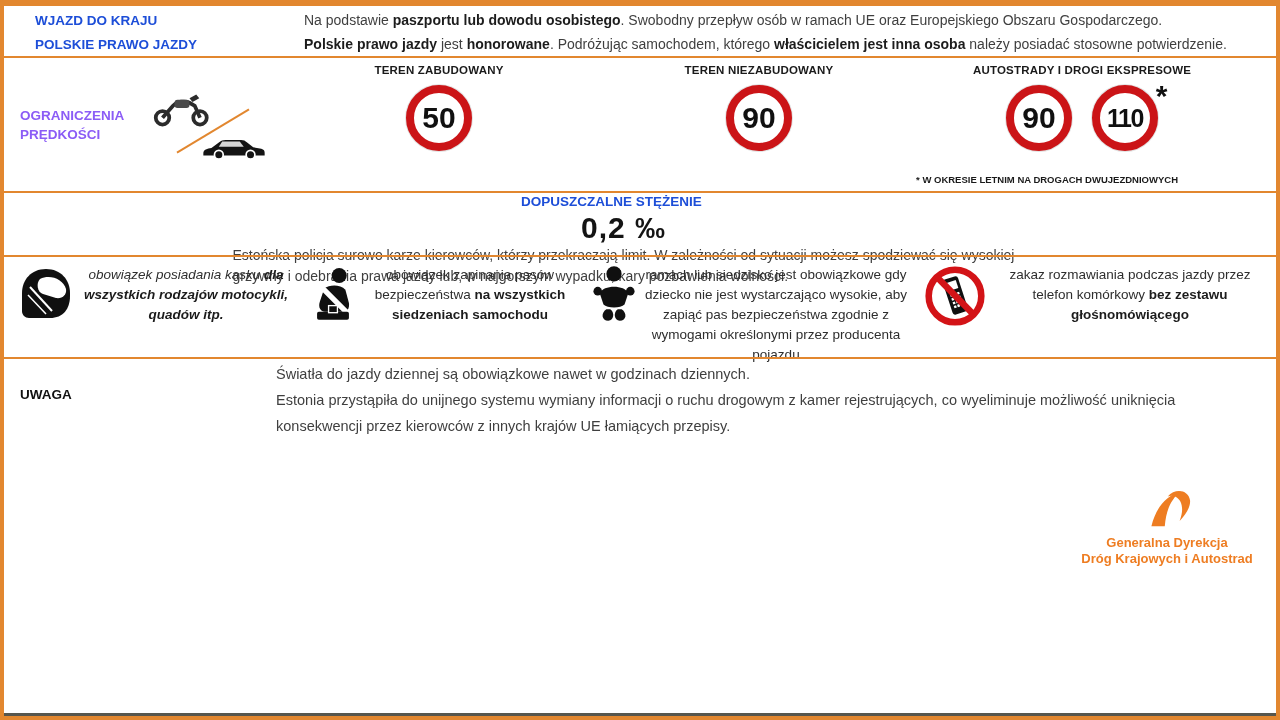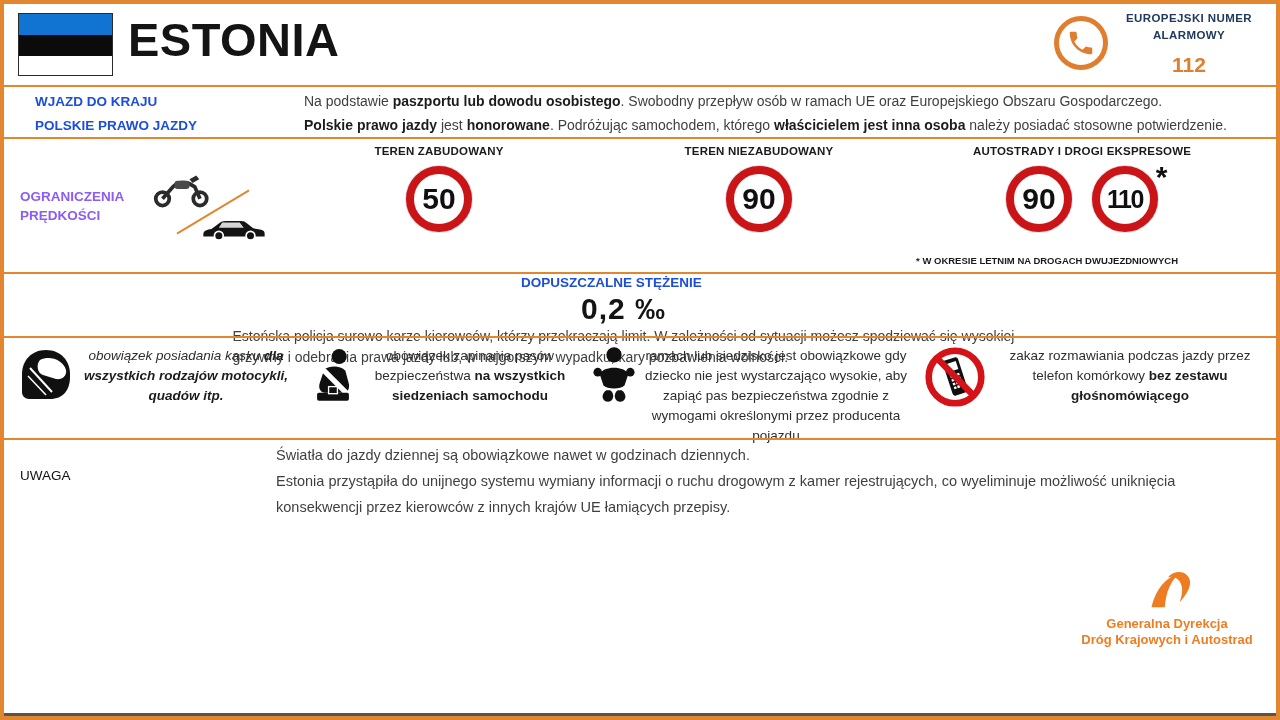--- a/index.html
+++ b/index.html
@@ -69,51 +69,30 @@
   .si-1 .safety-text { width:208px; margin-left:8px;font-style:italic; }
   .si-2 .safety-text { width:212px; margin-left:8px; }
   .si-3 .safety-text { width:268px; margin-left:6px; }
   .si-4 .safety-text { width:272px; margin-left:8px; }
   .si-2 { margin-left:20px; }
   .si-3 { margin-left:16px; }
   .si-4 { margin-left:14px; }
 
   
   .note-block { height:224px; }
-  .note-label { position:absolute; left:16px; top:28px; font-size:13.5px; font-weight:normal; color:#111; }
+  .note-label { position:absolute; left:16px; top:28px; font-size:13.5px; font-weight:bold; color:#111; }
   .note-content { position:absolute; left:272px; top:2px; width:925px; font-size:14.5px; line-height:26px; color:#3f3f3f; }
   .footer-logo { position:absolute; right:14px; bottom:14px; width:190px; text-align:center; }
   .footer-org { font-size:13px; font-weight:bold; color:#EE7D22; line-height:16px; margin-top:2px; }
 </style>
 </head>
 <body>
 
 <div class="page">
 
-  <header class="hdr">
-    <div class="flag">
-      <div class="b1"></div>
-      <div class="b2"></div>
-      <div class="b3"></div>
-    </div>
-    <h1 class="title">ESTONIA</h1>
-
-    <div class="emergency">
-      <div class="phone-circle">
-        <svg width="30" height="30" viewBox="0 0 24 24">
-            <path fill="#DF7E2E" d="M6.62 10.79c1.44 2.83 3.76 5.14 6.59 6.59l2.2-2.2c.27-.27.67-.36 1.02-.24 1.12.37 2.33.57 3.57.57.55 0 1 .45 1 1V20c0 .55-.45 1-1 1-9.39 0-17-7.61-17-17 0-.55.45-1 1-1h3.5c.55 0 1 .45 1 1 0 1.25.2 2.45.57 3.57.11.35.03.74-.25 1.02l-2.2 2.2z"></path>
-          </svg>
-      </div>
-      <div class="em-text">
-        <div class="em-l">EUROPEJSKI  NUMER</div>
-        <div class="em-l">ALARMOWY</div>
-        <div class="em-n">112</div>
-      </div>
-    </div>
-  </header>
 
   <section class="row entry-block">
     <div class="info-line">
       <div class="label">WJAZD DO KRAJU</div>
       <div class="content"><span>Na podstawie </span><span style="font-weight: bold; color: rgb(28, 28, 28);">paszportu lub dowodu osobistego</span><span>. Swobodny przepływ osób w ramach UE oraz Europejskiego Obszaru Gospodarczego.</span></div>
     </div>
     <div class="info-line">
       <div class="label">POLSKIE PRAWO JAZDY</div>
       <div class="content"><span style="font-weight: bold; color: rgb(28, 28, 28);">Polskie prawo jazdy</span><span> jest </span><span style="font-weight: bold; color: rgb(28, 28, 28);">honorowane</span><span>. Podróżując samochodem,  którego </span><span style="font-weight: bold; color: rgb(28, 28, 28);">właścicielem jest inna osoba</span><span> należy posiadać stosowne potwierdzenie.</span></div>
     </div>

